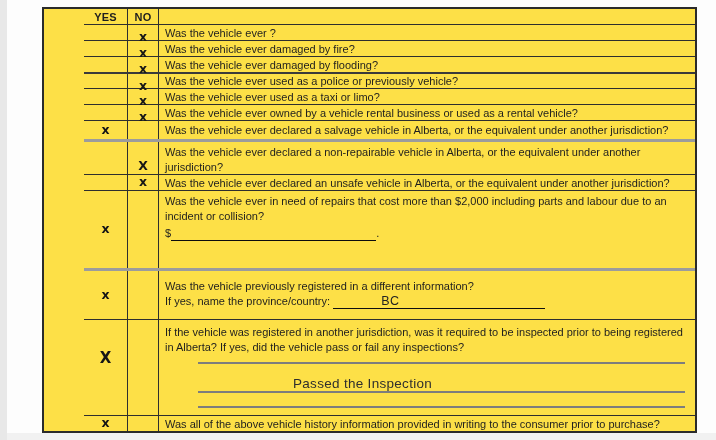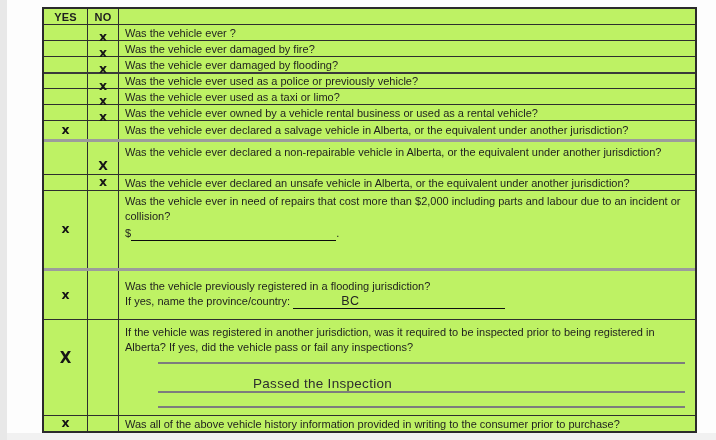--- a/index.html
+++ b/index.html
@@ -6,21 +6,21 @@
   body{
     width:716px;height:440px;position:relative;overflow:hidden;
     background:#fdfdfd;
     font-family:"Liberation Sans",sans-serif;color:#1e1e1e;
   }
   .left-strip{position:absolute;left:0;top:0;width:7px;height:440px;background:#e8e8e8;}
   .bottom-band{position:absolute;left:7px;top:433px;width:709px;height:7px;background:#f1f1f1;}
 
   .tbl{
     position:absolute;left:42px;top:7px;width:655px;
-    border:2px solid #2b2b2b;background:#bef264;box-sizing:border-box;
+    border:2px solid #2b2b2b;background:#fde047;box-sizing:border-box;padding-left:40px;
   }
   .row{display:flex;border-top:1px solid #2e2e2e;box-sizing:border-box;position:relative;}
   .row.first{border-top:none;}
   .row.thick-gray{border-top:3px solid #9c9c9c;}
   .row.thick-dark{border-top:2px solid #3a3a3a;}
 
   .cy,.cn{display:flex;justify-content:center;align-items:center;box-sizing:border-box;flex:none;}
   .cy{width:44px;border-right:1.5px solid #2e2e2e;}
   .cn{width:31px;border-right:1.5px solid #2e2e2e;}
   .cq{flex:1;min-width:0;padding:0 6px;display:flex;align-items:center;font-size:11px;line-height:14px;box-sizing:border-box;}
@@ -194,21 +194,21 @@
   </div>
 
   <div class="row h51 thick-gray">
     <div class="cy">
         <span class="mark">x</span>
       </div>
     <div class="cn">
         <span class="mark"></span>
       </div>
     <div class="cq multi" style="padding-top:8px;">
-      <div>Was the vehicle previously registered in a flooding jurisdiction?</div>
+      <div>Was the vehicle previously registered in a different information?</div>
       <div style="margin-top:0;">
         <span class="sp">If yes, name the province/country: </span><span class="fill-line">BC</span>
       </div>
     </div>
   </div>
 
   <div class="row h96">
     <div class="cy up">
         <span class="mark mark-big">X</span>
       </div>

